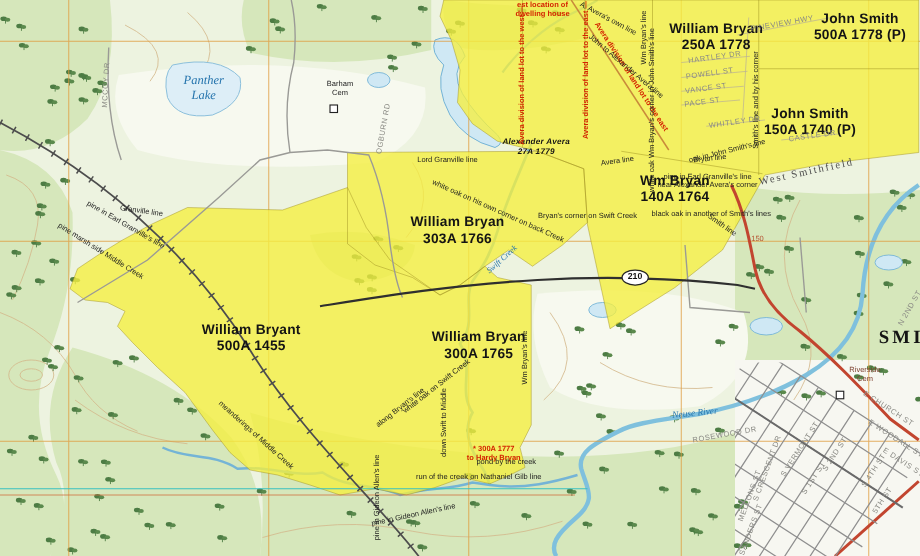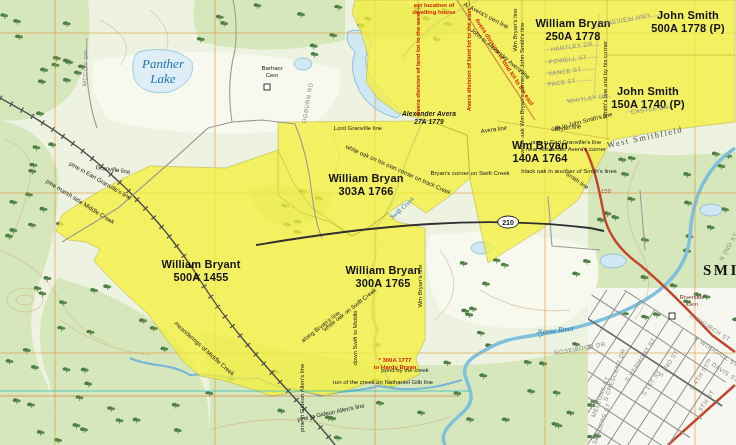--- a/index.html
+++ b/index.html
@@ -346,21 +346,21 @@
       <div class="lb lb-street" style="left: 722px; top: 371px; transform: translate(-50%, -50%) rotate(33deg);">E DAVIS ST</div>
       <div class="lb lb-street" style="left: 641px; top: 360px; transform: translate(-50%, -50%) rotate(-57deg);">S VERMONT ST</div>
       <div class="lb lb-street" style="left: 652px; top: 383px; transform: translate(-50%, -50%) rotate(-57deg);">S 1ST ST</div>
       <div class="lb lb-street" style="left: 669px; top: 364px; transform: translate(-50%, -50%) rotate(-57deg);">S 2ND ST</div>
       <div class="lb lb-street" style="left: 700px; top: 377px; transform: translate(-50%, -50%) rotate(-57deg);">S 4TH ST</div>
       <div class="lb lb-street" style="left: 707px; top: 401px; transform: translate(-50%, -50%) rotate(-57deg);">5TH ST</div>
       <div class="lb lb-street" style="left: 615px; top: 375px; transform: translate(-50%, -50%) rotate(-70deg);">S CRESCENT DR</div>
       <div class="lb lb-street" style="left: 601px; top: 397px; transform: translate(-50%, -50%) rotate(-70deg);">MELLONS ST</div>
       <div class="lb lb-street" style="left: 602px; top: 424px; transform: translate(-50%, -50%) rotate(-70deg);">SANDERS ST</div>
       <div class="lb lb-street" style="left: 580px; top: 349px; transform: translate(-50%, -50%) rotate(-10deg);">ROSEWOOD DR</div>
-      <div class="lb lb-water" style="left: 163px; top: 71px; font-size: 13px; transform: translate(-50%, -50%);">Panther
+      <div class="lb lb-water" style="left: 163px; top: 71px; font-size: 10px; transform: translate(-50%, -50%);">Panther
 Lake</div>
       <div class="lb lb-water" style="left: 402px; top: 208px; font-size: 6.5px; transform: translate(-50%, -50%) rotate(-42deg);">Swift Creek</div>
       <div class="lb lb-water" style="left: 556px; top: 331px; font-size: 7.5px; transform: translate(-50%, -50%) rotate(-6deg);">Neuse River</div>
       <div class="lb lb-place" style="left: 645px; top: 137px; transform: translate(-50%, -50%) rotate(-12deg);">West Smithfield</div>
       <div class="lb lb-town" style="left: 703px; top: 271px; transform: translate(0px, -50%);">SMITHFIELD</div>
       <div class="lb lb-cem" style="left: 272px; top: 72px; transform: translate(-50%, -50%);">Barham
 Cem</div>
       <div class="lb lb-cem lb-cem2" style="left: 692px; top: 301px; transform: translate(-50%, -50%);">Riverside
 Cem</div>
       <div class="lb lb-contour" style="left: 606px; top: 192px; transform: translate(-50%, -50%);">150</div>

